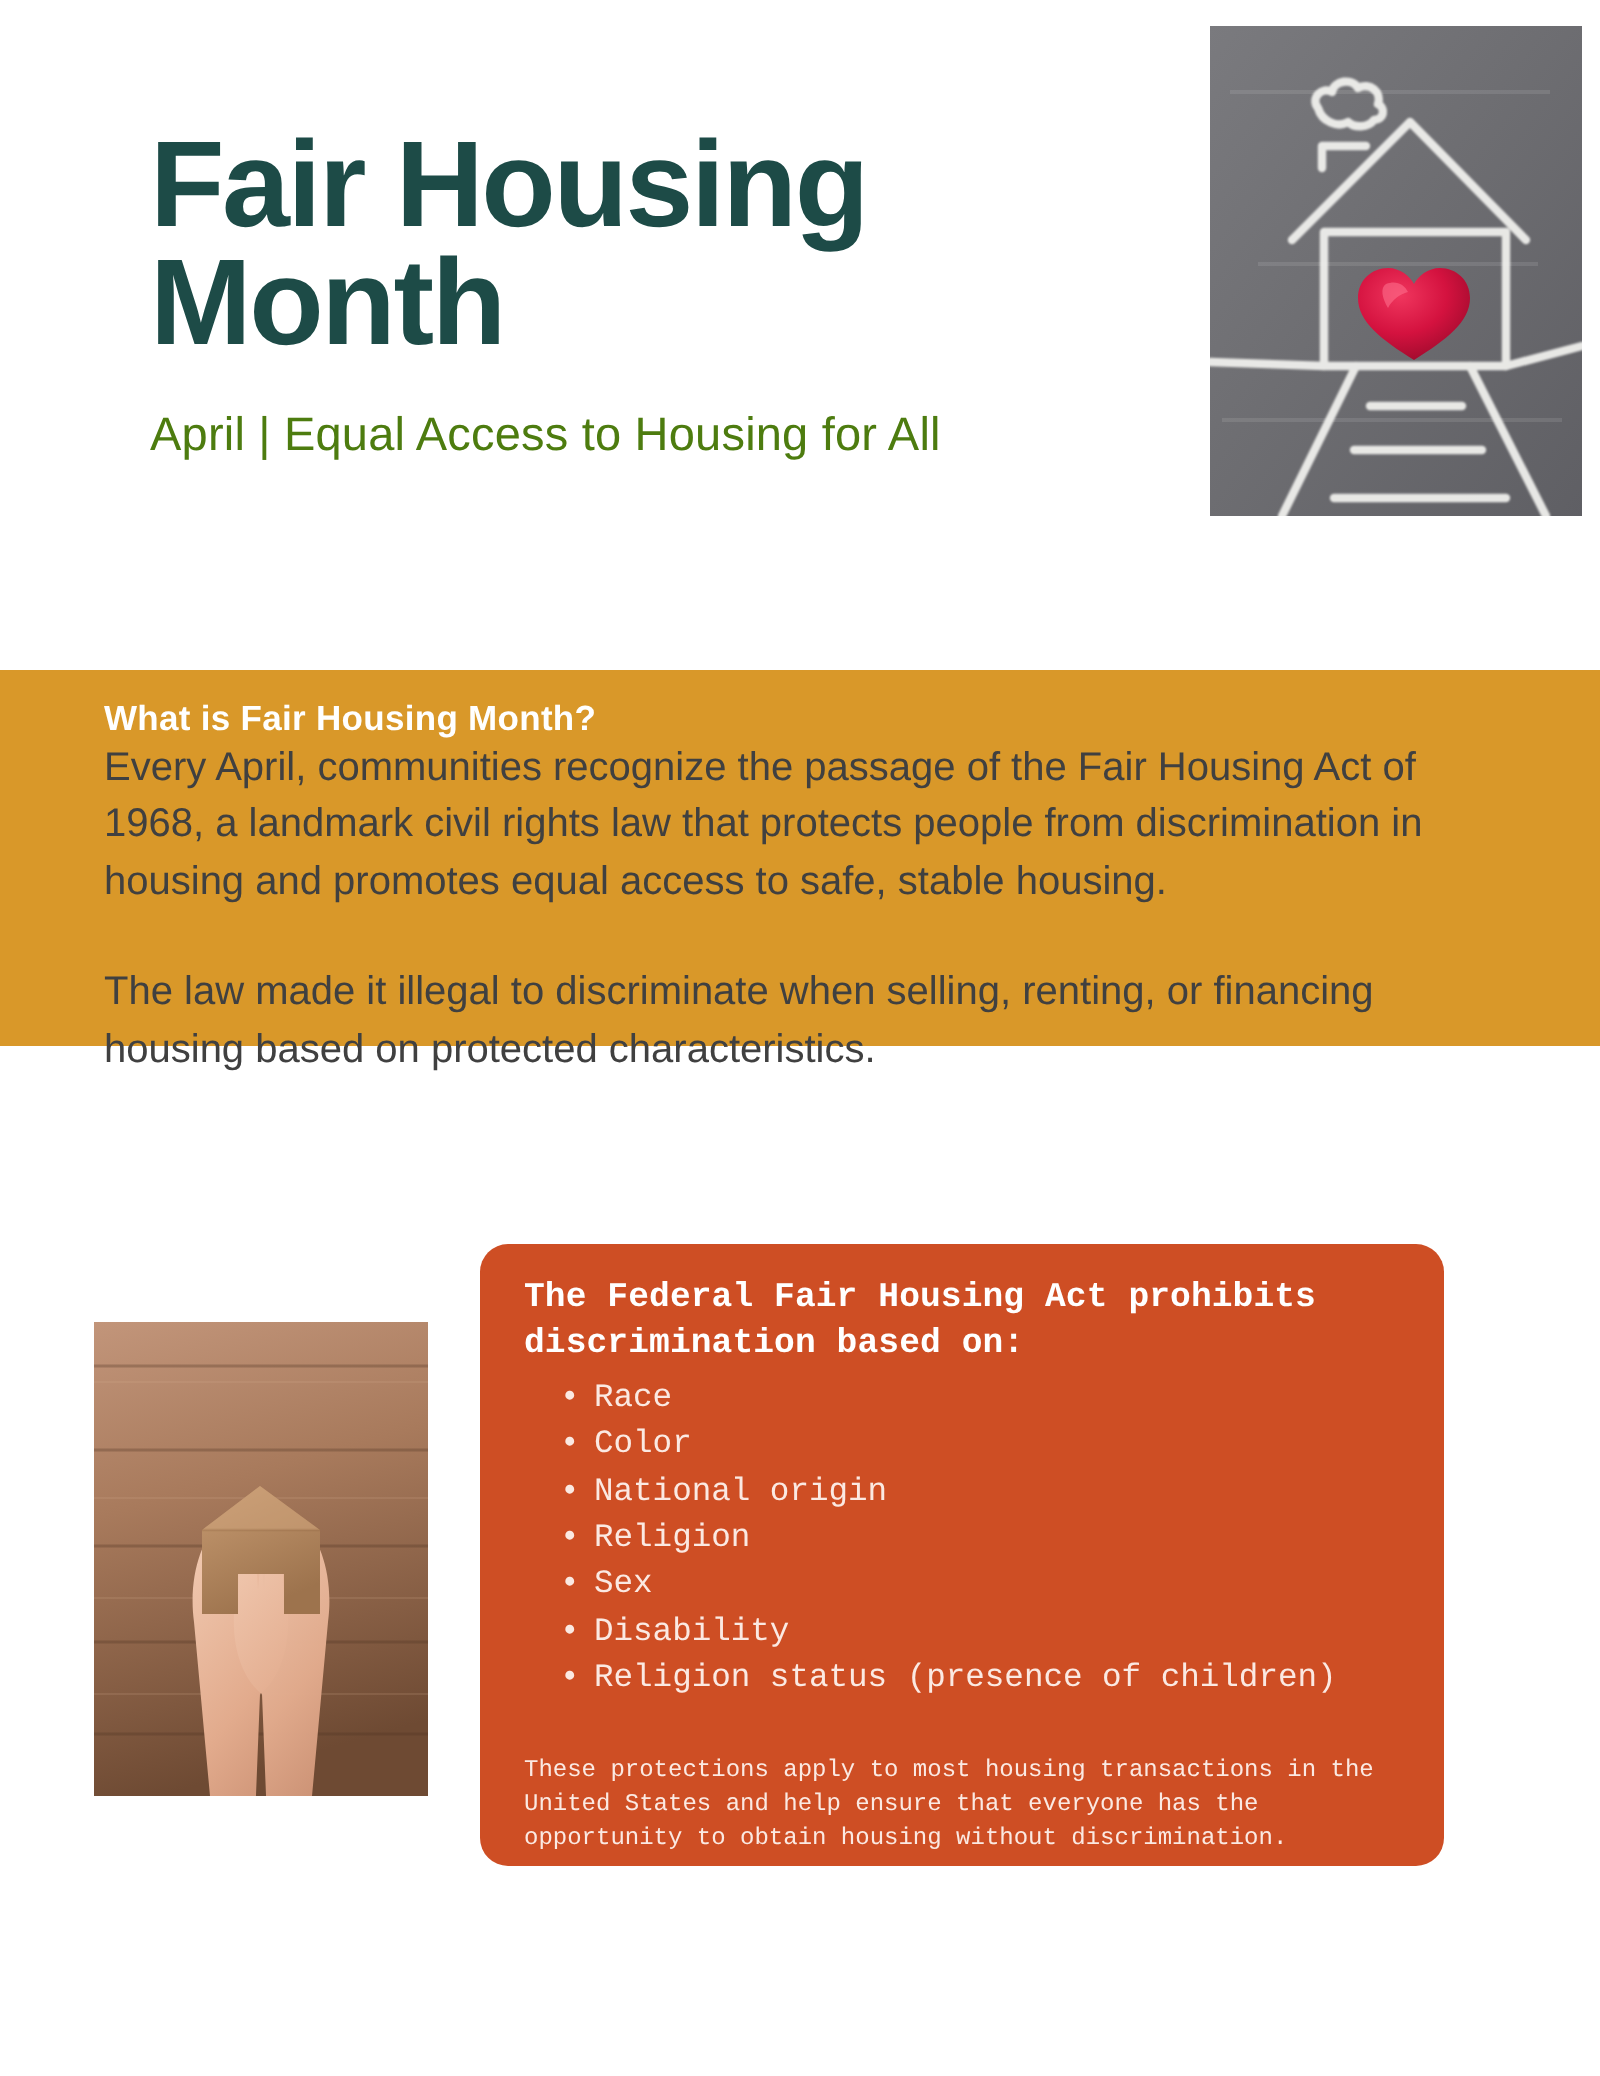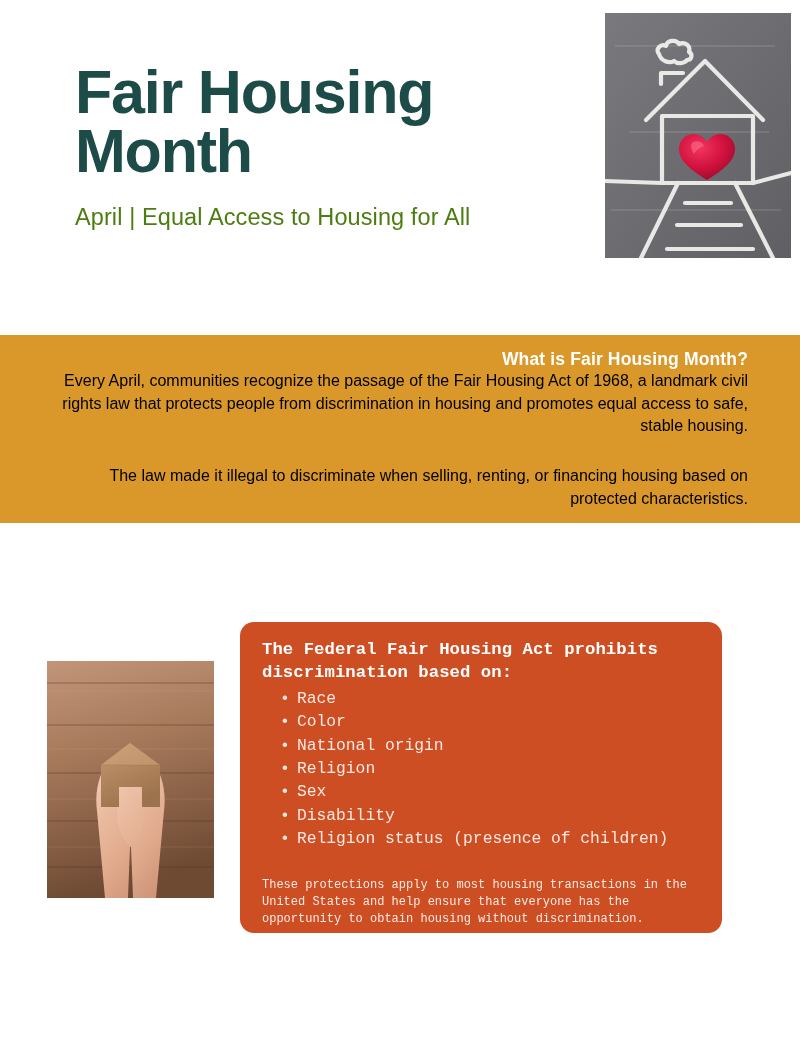--- a/index.html
+++ b/index.html
@@ -63,34 +63,34 @@
   
   .banner {
     position: absolute;
     left: 0;
     top: 335px;
     width: 800px;
     height: 188px;
     background: #d99829;
     box-sizing: border-box;
     padding: 14px 52px 0 52px;
-    text-align: right;
+    text-align: left;
   }
   .banner-title {
     margin: 0;
     font-size: 17.5px;
     font-weight: 700;
     color: #ffffff;
     letter-spacing: 0.15px;
   }
   .banner-p {
     margin: 0;
-    font-size: 16px;
+    font-size: 20px;
     line-height: 1.42;
-    color: #000000;
+    color: #404040;
     font-weight: 400;
   }
   .banner-p.second { margin-top: 27px; }
 
   
   .hands-frame {
     position: absolute;
     left: 47px;
     top: 661px;
     width: 167px;

